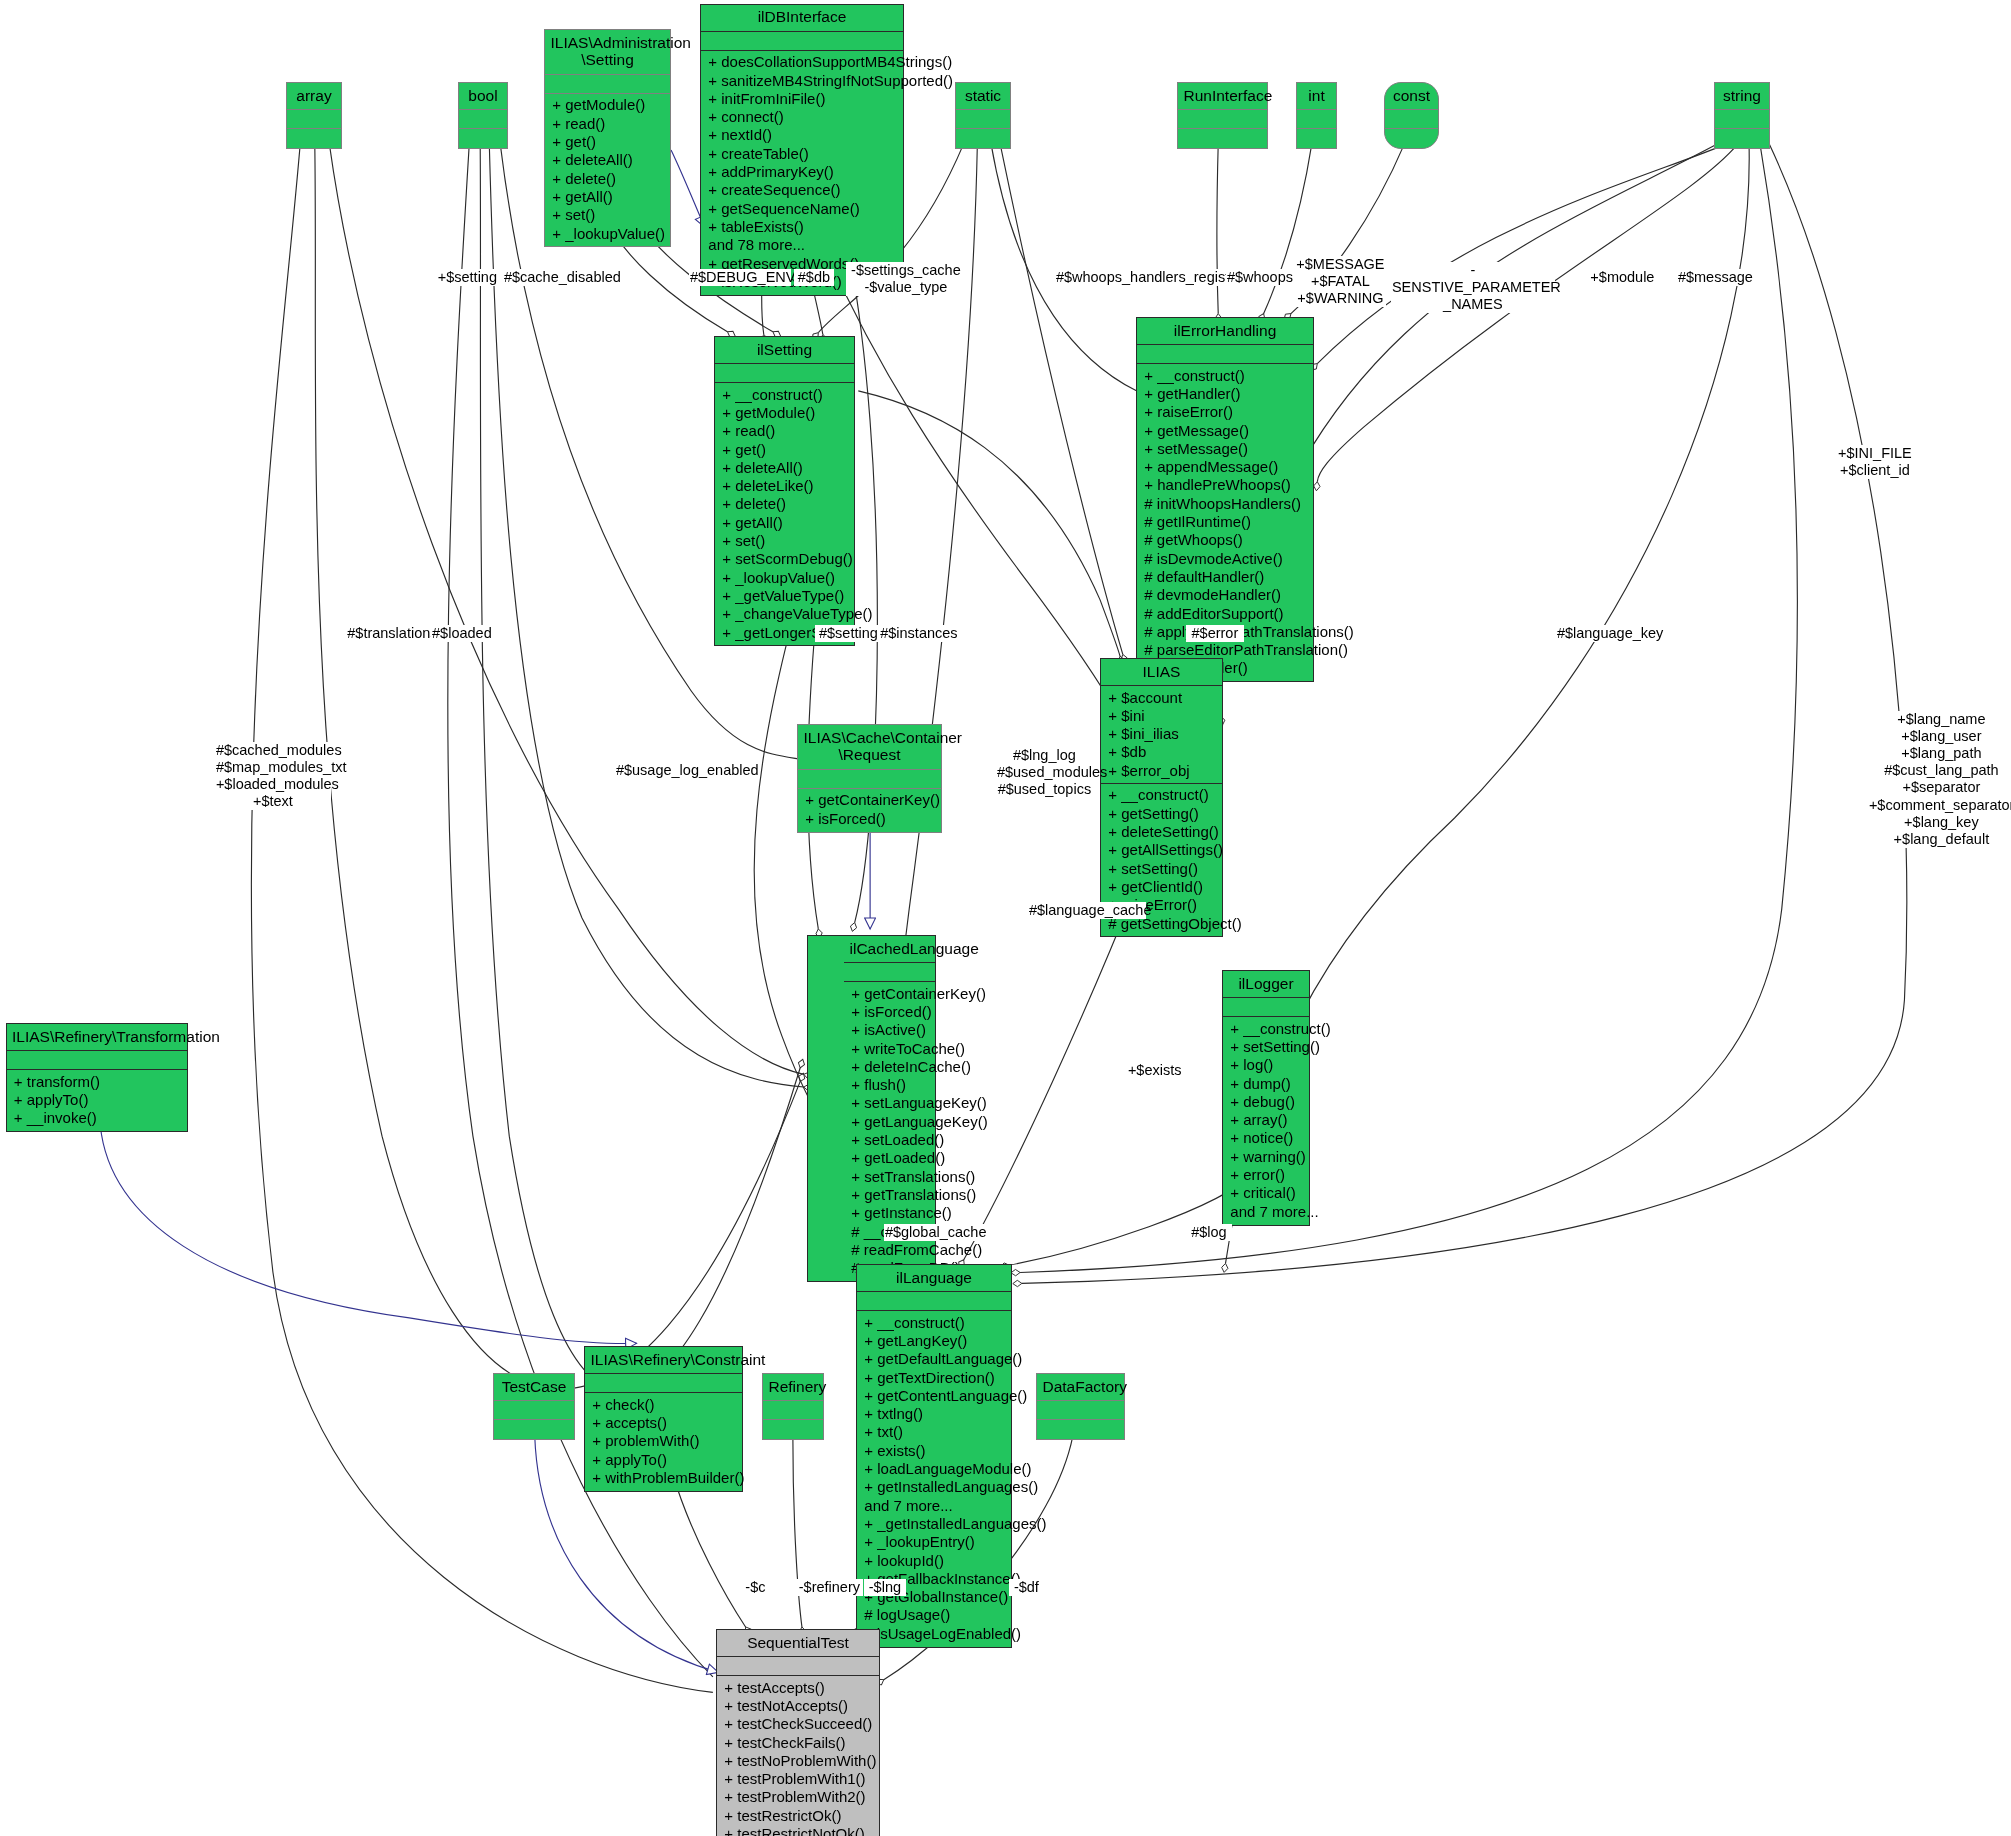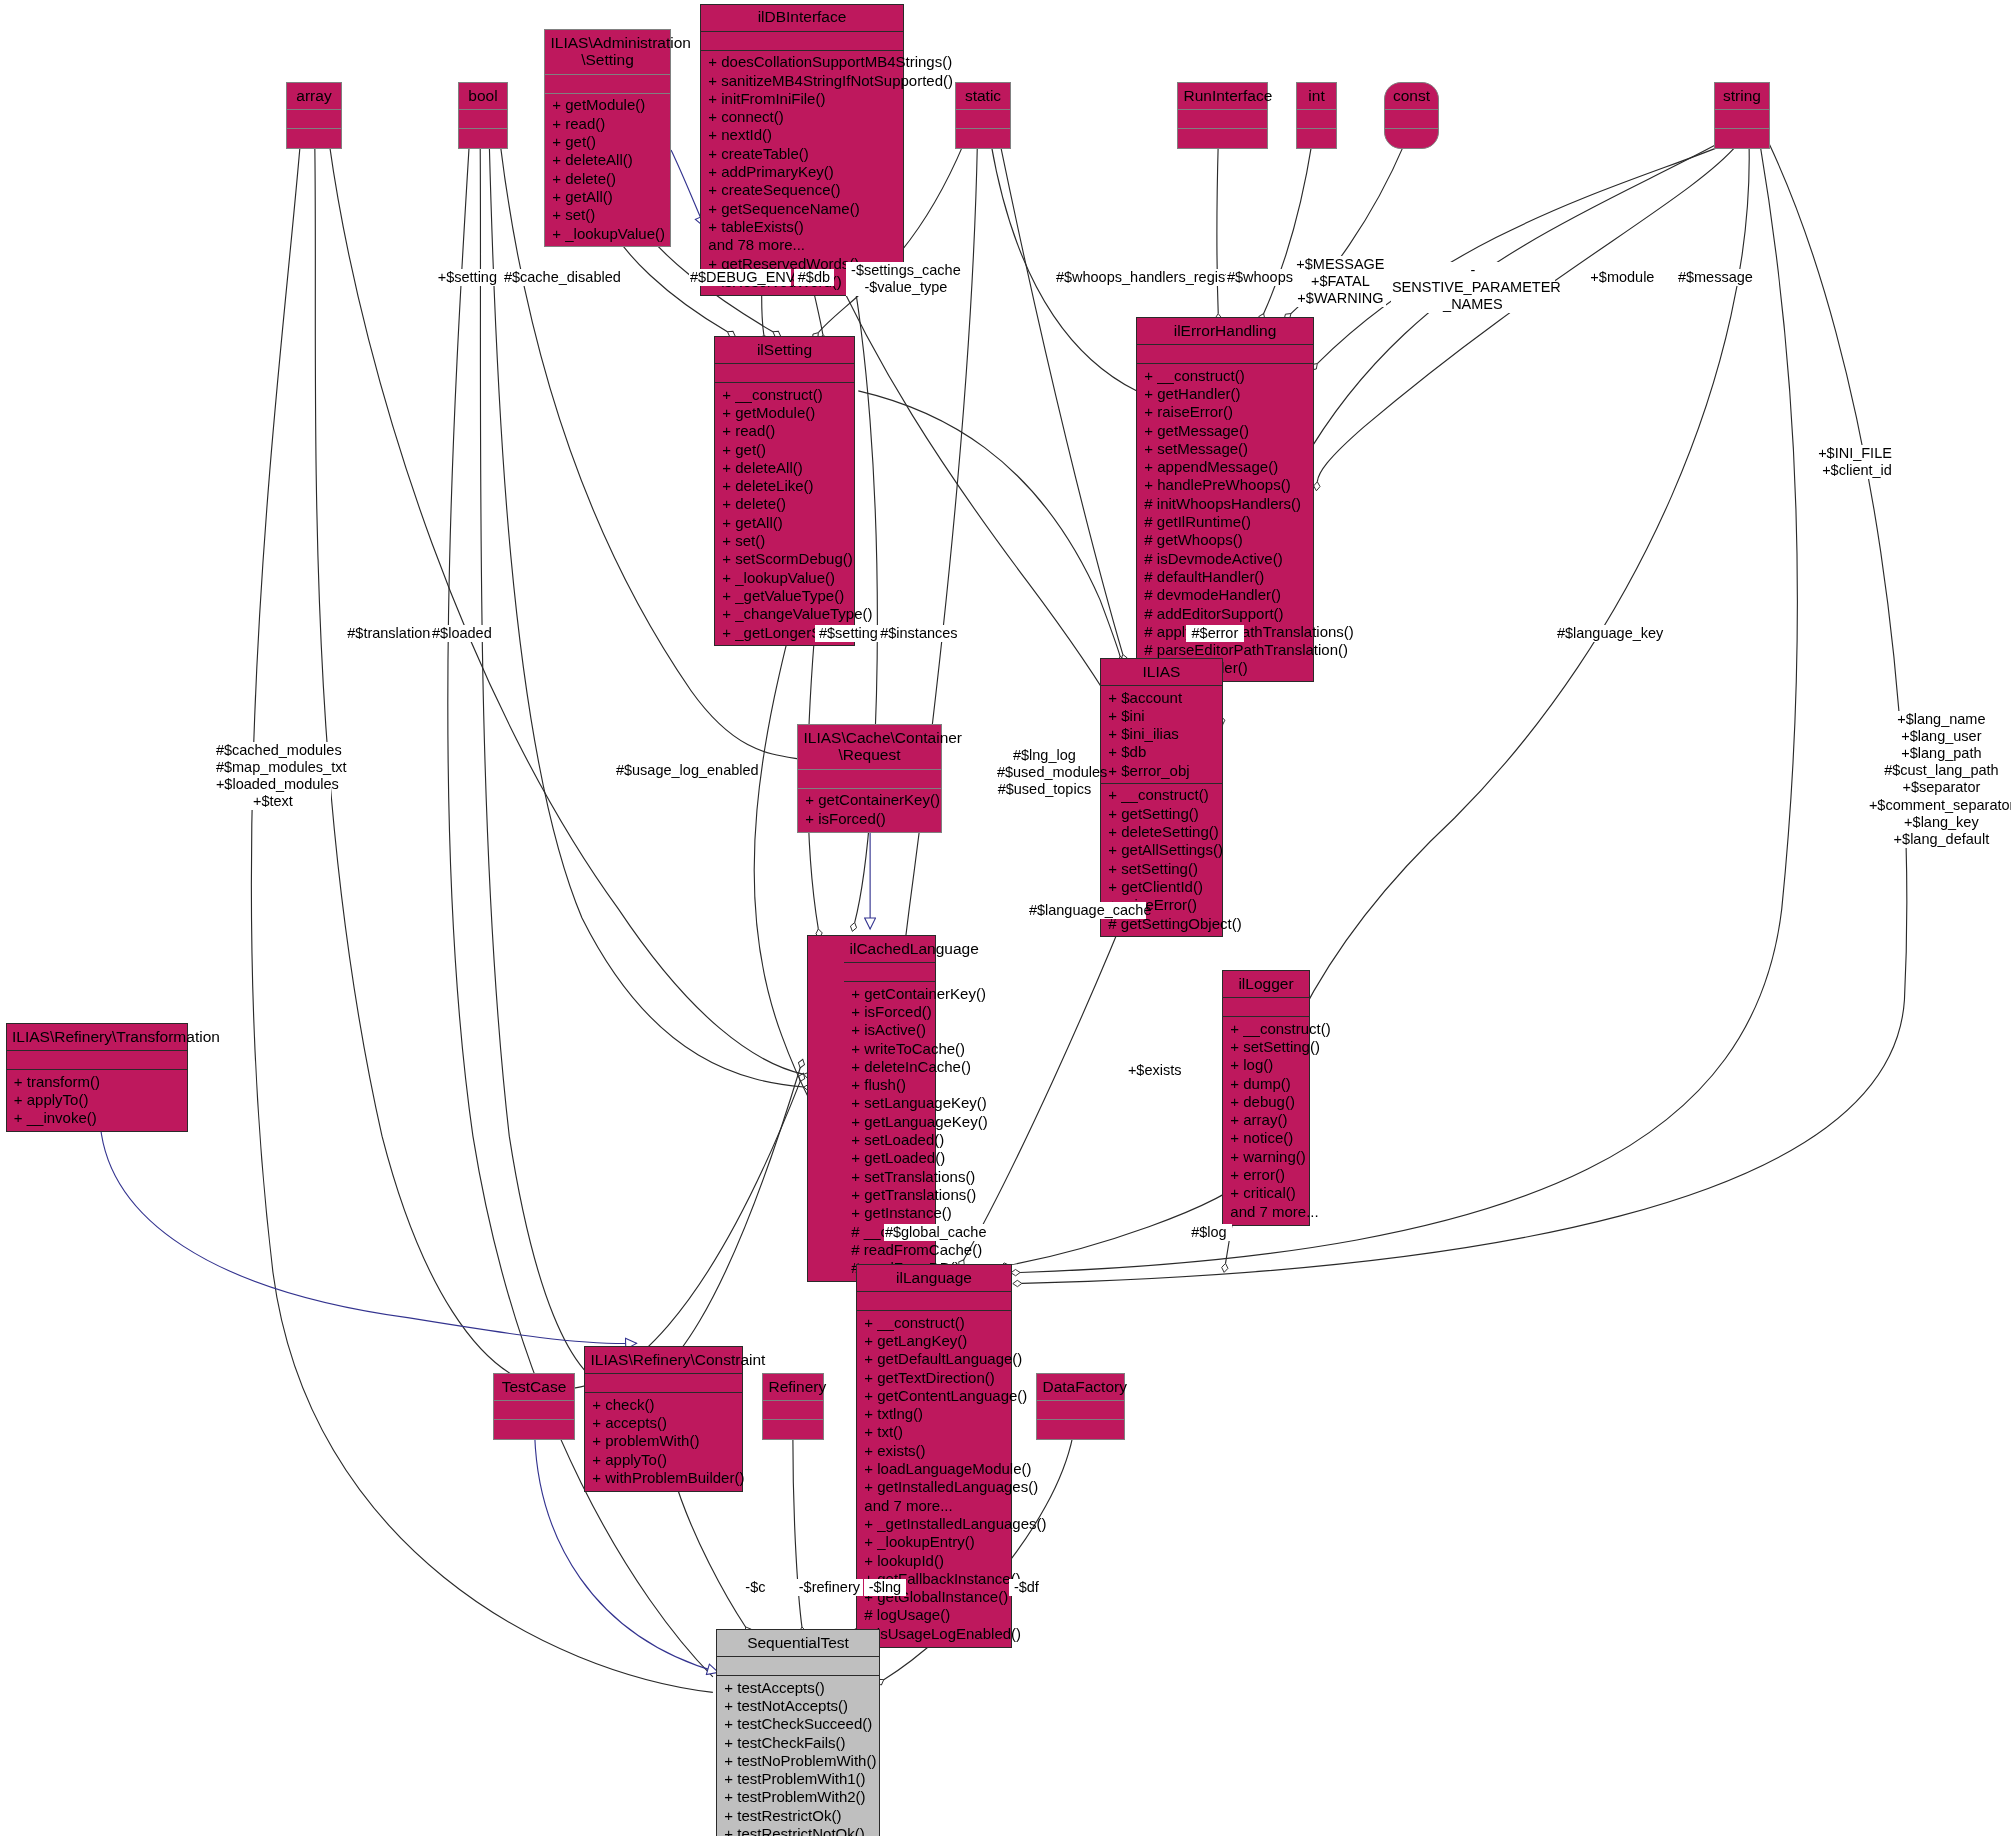--- a/index.html
+++ b/index.html
@@ -22,21 +22,21 @@
     position: absolute;
     left: 0;
     top: 0;
     width: 2012px;
     height: 1836px;
     pointer-events: none;
   }
   .uml-node {
     position: absolute;
     box-sizing: border-box;
-    background: #be185d;
+    background: #22c55e;
     border: 0.9px solid #808080;
     font-size: 15.5px;
     line-height: 1.15;
   }
   .uml-node.solid {
     border: 0.9px solid #2a2a2a;
   }
   .uml-node.filled {
     background: #bfbfbf;
     border: 0.9px solid #2a2a2a;
@@ -77,21 +77,21 @@
   .edge-label {
     position: absolute;
     font-size: 14.5px;
     line-height: 1.18;
     white-space: pre-line;
     background: #ffffff;
     color: #000000;
     text-align: center;
     padding: 0 0.9px;
   }
-  .edge-label.left { text-align: right; }
+  .edge-label.left { text-align: center; margin-left: 24px; }
 </style>
 </head>
 <body>
 
 <div id="canvas">
 
   <svg class="edges" viewBox="0 0 2213 2020" xmlns="http://www.w3.org/2000/svg">
     <defs>
       <marker id="diamond" markerWidth="14" markerHeight="14" refX="1" refY="5" orient="auto" markerUnits="userSpaceOnUse">
         <path d="M1,5 L6,1.5 L11,5 L6,8.5 Z" fill="#ffffff" stroke="#2a2a2a" stroke-width="1"></path>

